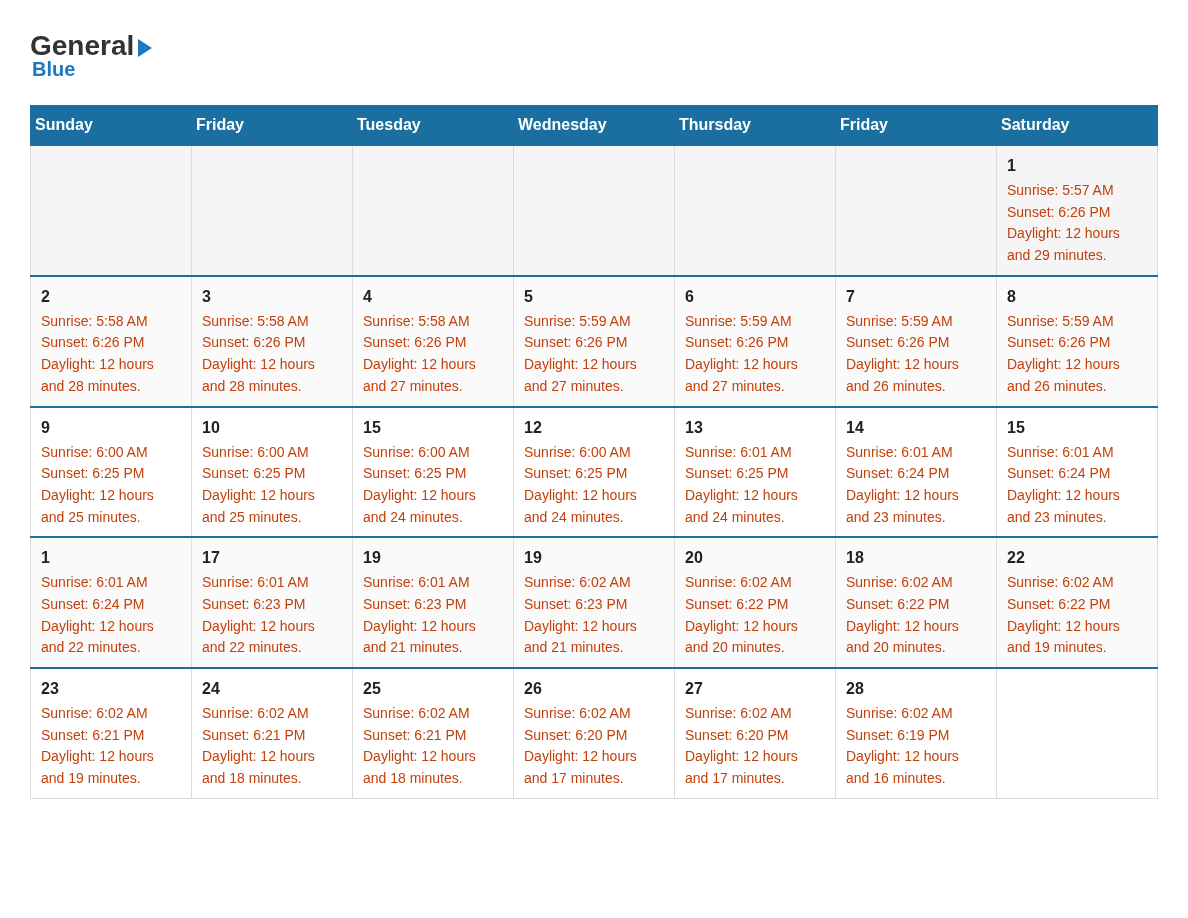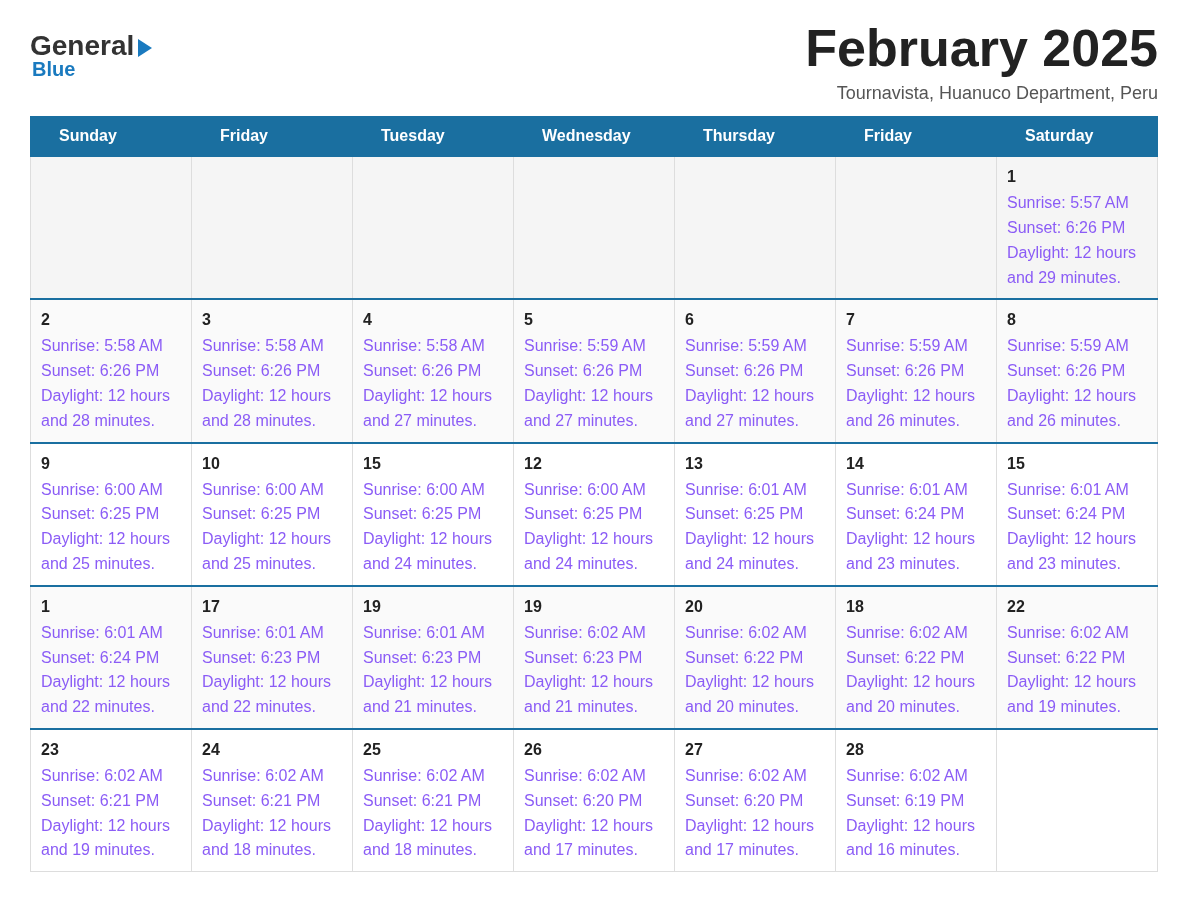--- a/index.html
+++ b/index.html
@@ -7,21 +7,21 @@
       font-family: Arial, sans-serif;
       background: #fff;
       width: 1188px;
       min-height: 918px;
       padding: 20px 30px;
     }
     .header-area {
       display: flex;
       justify-content: space-between;
       align-items: flex-start;
-      margin-bottom: 12px;
+      margin-bottom: 24px;
     }
     .logo {
       display: flex;
       flex-direction: column;
       align-items: flex-start;
       padding-top: 10px;
     }
     .logo-text-general {
       font-size: 28px;
       font-weight: bold;
@@ -66,21 +66,21 @@
       border-collapse: collapse;
       margin-top: 10px;
     }
     .calendar thead tr {
       background-color: #1a6fa0;
     }
     .calendar thead th {
       color: #fff;
       font-size: 16px;
       font-weight: bold;
-      padding: 10px 28px;
+      padding: 10px 4px;
       text-align: left;
       border: 1px solid #1a6fa0;
       width: calc(100% / 7);
     }
     .calendar tbody tr {
       border-top: 2px solid #1a6fa0;
     }
     .calendar tbody td {
       vertical-align: top;
       padding: 8px 10px;
@@ -92,22 +92,22 @@
       line-height: 1.5;
     }
     .day-number {
       font-size: 16px;
       font-weight: bold;
       color: #222;
       display: block;
       margin-bottom: 2px;
     }
     .day-info {
-      font-size: 16px;
-      color: #8b5cf6;
+      font-size: 14px;
+      color: #c2410c;
       line-height: 1.55;
     }
     .empty-cell {
       background: #f9f9f9;
     }
     tbody tr:nth-child(odd) td {
       background: #fff;
     }
     tbody tr:nth-child(even) td {
       background: #fafafa;
@@ -119,24 +119,20 @@
 </head>
 <body>
 
 <div class="header-area">
   <div class="logo">
     <div class="logo-text-general">
       <span>General</span>
         <span class="logo-arrow"></span>
     </div>
     <div class="logo-blue">Blue</div>
-  </div>
-  <div class="title-area">
-    <div class="page-title">February 2025</div>
-    <div class="subtitle">Tournavista, Huanuco Department, Peru</div>
   </div>
 </div>
 
 <table class="calendar">
   <thead>
     <tr>
     <th>Sunday</th>
         <th>Friday</th>
         <th>Tuesday</th>
         <th>Wednesday</th>

